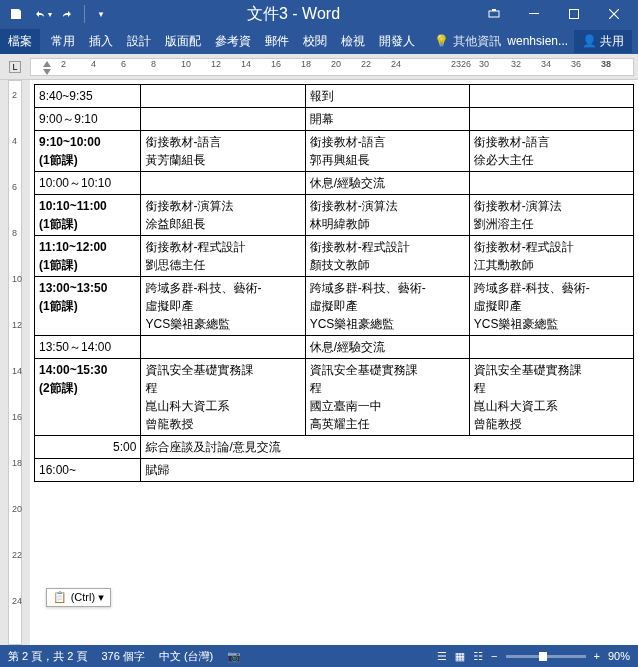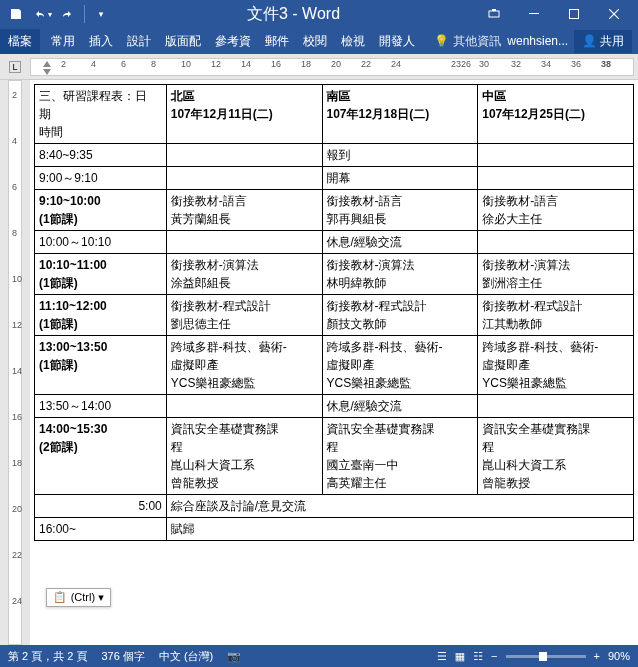--- a/index.html
+++ b/index.html
@@ -151,26 +151,20 @@
       <span class="vtick" style="top: 286px;">14</span>
       <span class="vtick" style="top: 332px;">16</span>
       <span class="vtick" style="top: 378px;">18</span>
       <span class="vtick" style="top: 424px;">20</span>
       <span class="vtick" style="top: 470px;">22</span>
       <span class="vtick" style="top: 516px;">24</span>
     </div>
   <div class="page">
     <table class="doc">
       <tbody>
-          <tr>
-        <td style="width:22%"><span>三、研習課程表：日</span><br><span>期</span><br><span>時間</span></td>
-        <td style="width:26%"><span class="bold">北區</span><br><span class="bold">107年12月11日(二)</span></td>
-        <td style="width:26%"><span class="bold">南區</span><br><span class="bold">107年12月18日(二)</span></td>
-        <td style="width:26%"><span class="bold">中區</span><br><span class="bold">107年12月25日(二)</span></td>
-      </tr>
       <tr>
             <td><span>8:40~9:35</span></td>
             <td></td>
             <td><span>報到</span></td>
             <td></td>
           </tr>
       <tr>
             <td><span>9:00～9:10</span></td>
             <td></td>
             <td><span>開幕</span></td>

